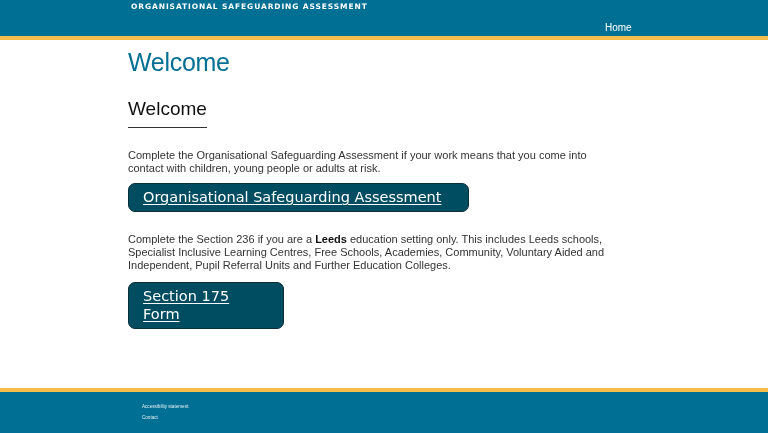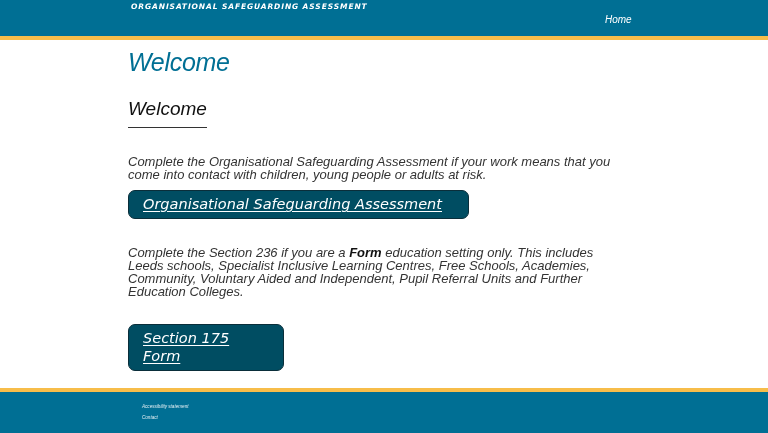--- a/index.html
+++ b/index.html
@@ -1,59 +1,59 @@
 <!DOCTYPE html>
 <html><head>
   <meta charset="utf-8">
   <style>
-    * { box-sizing: border-box; margin: 0; padding: 0; font-style: italic; }
+    * { box-sizing: border-box; margin: 0; padding: 0; }
     html, body { width: 768px; height: 433px; overflow: hidden; background: #ffffff; }
     body { font-family: "Liberation Sans", sans-serif; color: #222; position: relative; }
 
     .site-header {
       position: absolute; left: 0; top: 0; width: 768px; height: 40px;
       background: #006f94; border-bottom: 4px solid #f7bd4a;
     }
     .site-title {
       position: absolute; left: 131px; top: 2px;
       font-family: "DejaVu Sans", sans-serif; font-weight: bold;
       font-size: 7.5px; letter-spacing: 0.9px; color: #ffffff;
       text-transform: uppercase;
     }
     .nav-home {
-      position: absolute; left: 605px; top: 14px;
+      position: absolute; left: 605px; top: 22px;
       font-size: 10px; color: #ffffff; text-decoration: none;
     }
 
     .main { position: absolute; left: 128px; top: 40px; width: 490px; }
     .page-title {
       margin-top: 8px; font-size: 25px; font-weight: normal; color: #006f94;
       line-height: 28px; letter-spacing: -0.3px;
     }
     .section-title {
       margin-top: 22px; font-size: 19px; font-weight: normal; color: #111;
       line-height: 22px; display: inline-block;
     }
     .title-rule {
       width: 79px; height: 1px; background: #333; margin-top: 7px;
     }
     .para {
-      font-size: 13px; line-height: 12.7px; color: #333; margin-top: 28px;
+      font-size: 11px; line-height: 12.7px; color: #333; margin-top: 21px;
     }
     .para b { font-weight: bold; color: #111; }
 
     .btn {
       display: inline-block; background: #004d62; border: 1px solid #0a2e3a;
       border-radius: 7px; color: #ffffff; text-decoration: underline;
       font-family: "DejaVu Sans", sans-serif; font-size: 14.5px;
       text-underline-offset: 2px;
       padding: 4px 14px 5px 14px; line-height: 18px;
     }
     .btn-osa { margin-top: 9px; width: 341px; }
-    .btn-s175 { margin-top: 26px; width: 156px; }
+    .btn-s175 { margin-top: 10px; width: 156px; }
 
     .site-footer {
       position: absolute; left: 0; top: 388px; width: 768px; height: 45px;
       background: #006f94; border-top: 4px solid #f7bd4a;
     }
     .footer-link {
       position: absolute; left: 142px; font-size: 4.6px; color: #e6f1f5;
       text-decoration: none;
     }
     .fl-1 { top: 12px; }
@@ -68,20 +68,20 @@
 </header>
 
 <main class="main">
   <h1 class="page-title">Welcome</h1>
   <h2 class="section-title">Welcome</h2>
   <div class="title-rule"></div>
 
   <p class="para">Complete the Organisational Safeguarding Assessment if your work means that you come into contact with children, young people or adults at risk.</p>
   <a class="btn btn-osa" href="#">Organisational Safeguarding Assessment</a>
 
-  <p class="para"><span>Complete the Section 236 if you are a </span><b>Form</b><span> education setting only. This includes Leeds schools, Specialist Inclusive Learning Centres, Free Schools, Academies, Community, Voluntary Aided and Independent, Pupil Referral Units and Further Education Colleges.</span></p>
+  <p class="para"><span>Complete the Section 236 if you are a </span><b>Leeds</b><span> education setting only. This includes Leeds schools, Specialist Inclusive Learning Centres, Free Schools, Academies, Community, Voluntary Aided and Independent, Pupil Referral Units and Further Education Colleges.</span></p>
   <a class="btn btn-s175" href="#">Section 175 Form</a>
 </main>
 
 <footer class="site-footer">
   <a class="footer-link fl-1" href="#">Accessibility statement</a>
   <a class="footer-link fl-2" href="#">Contact</a>
 </footer>
 
 </body></html>

